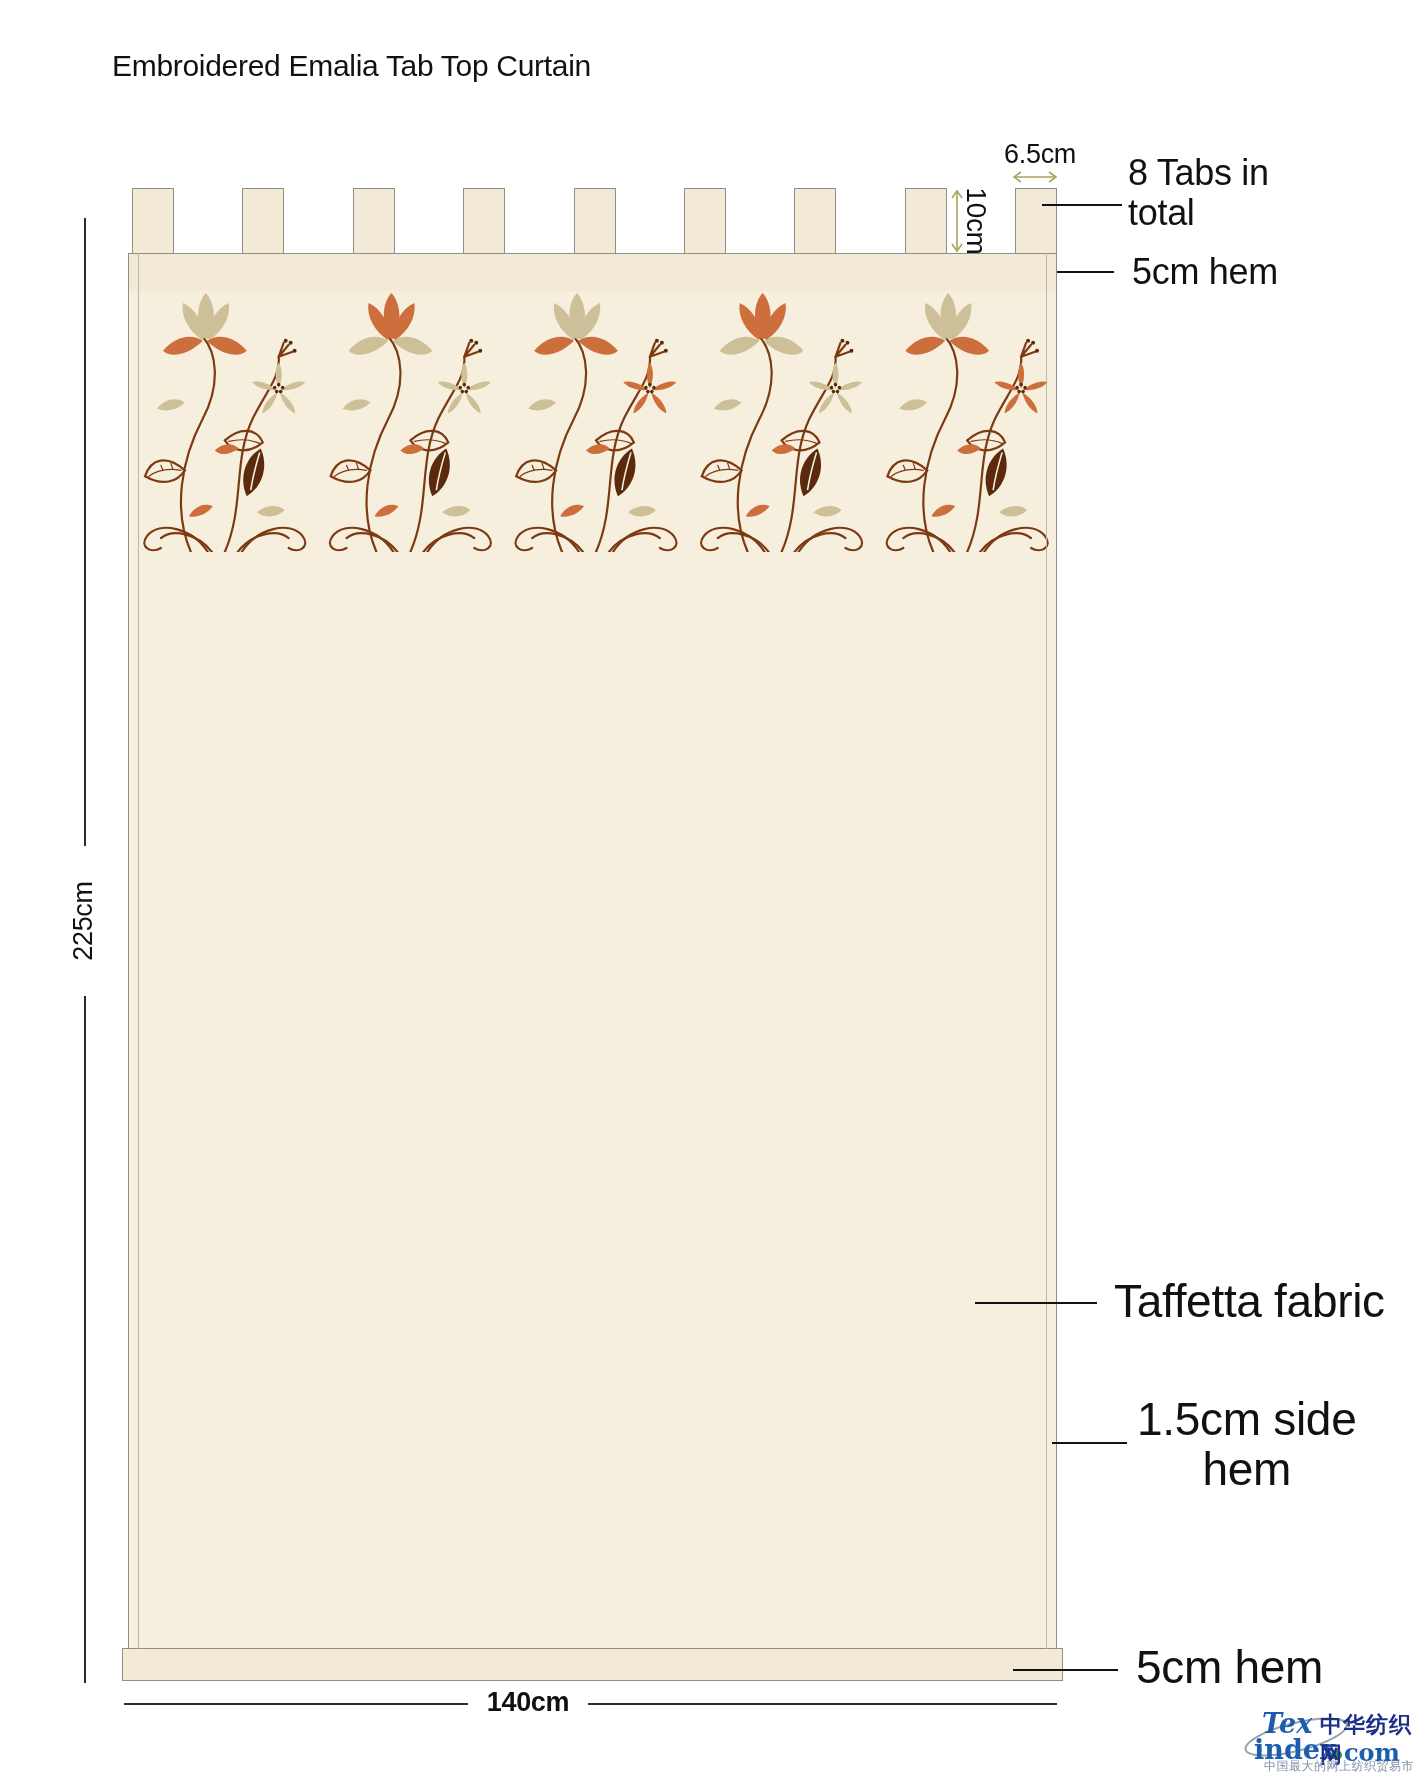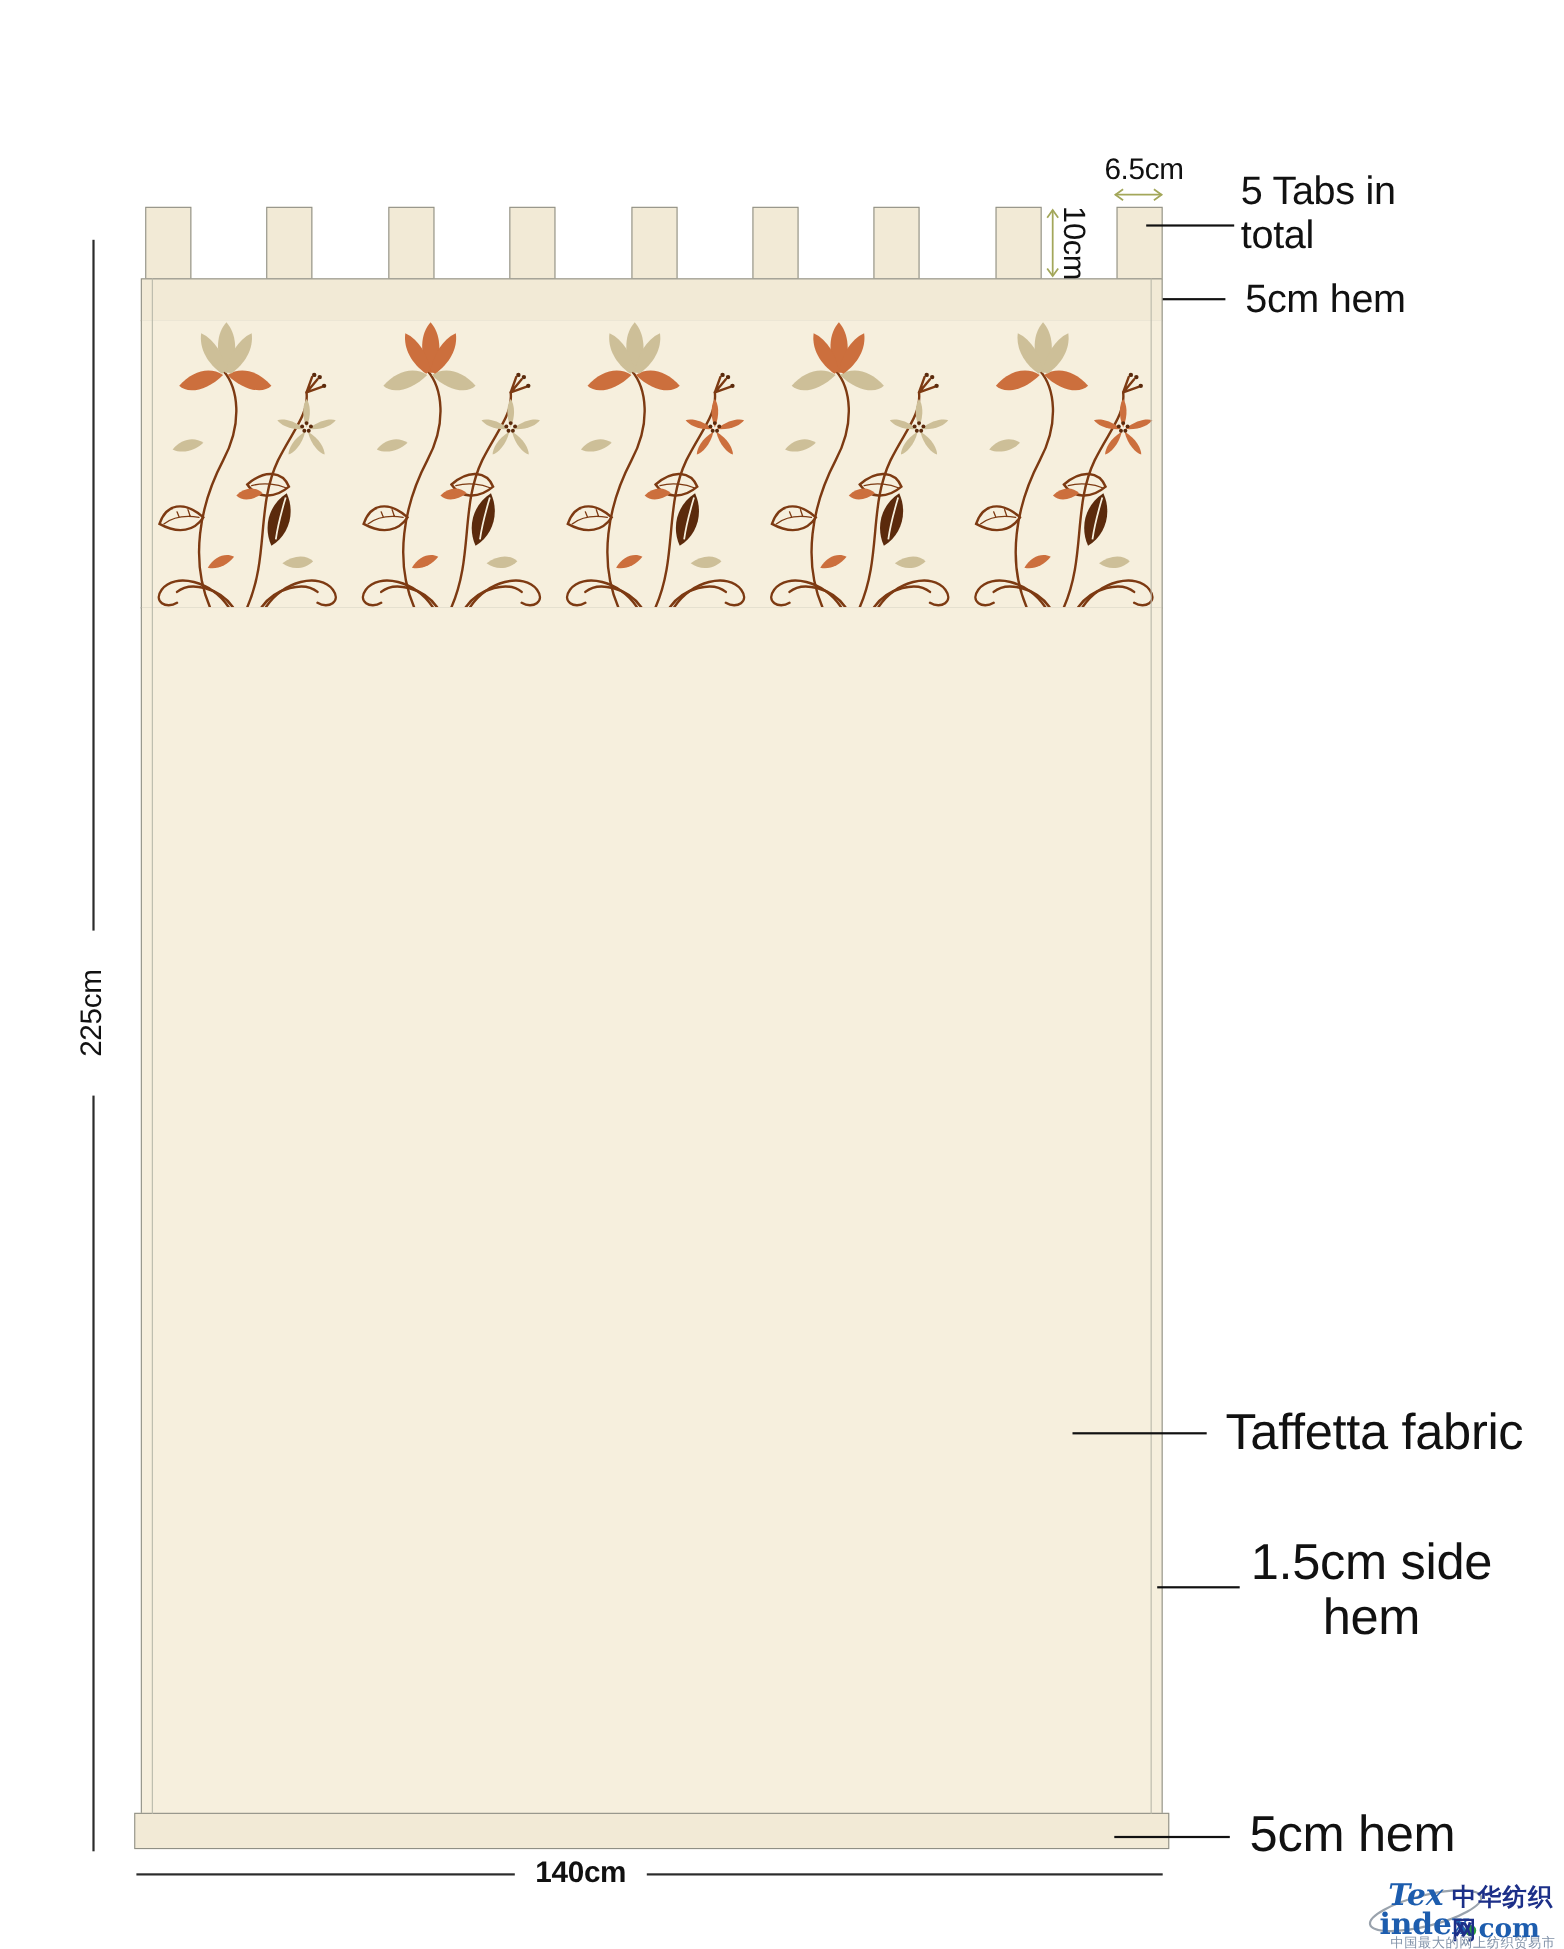--- a/index.html
+++ b/index.html
@@ -64,20 +64,21 @@
   #logo-com{left:104px;top:30px;font-size:24px;}
   #logo-cn{left:80px;top:2px;font-size:22px;font-weight:bold;color:var(--logo-dark-blue);letter-spacing:1px;}
   #logo-tagline{left:24px;top:50px;font-size:12px;color:var(--logo-gray);letter-spacing:0.5px;}
 </style>
 </head>
 <body>
 
 <div id="stage">
 
   <div class="abs" id="title">
+    <div>Embroidered Emalia Tab Top Curtain</div>
   </div>
 
   <div class="abs" id="curtain">
     <div>
         <div class="tab" style="left: 4px;"></div>
         <div class="tab" style="left: 114.375px;"></div>
         <div class="tab" style="left: 224.75px;"></div>
         <div class="tab" style="left: 335.125px;"></div>
         <div class="tab" style="left: 445.5px;"></div>
         <div class="tab" style="left: 555.875px;"></div>
@@ -157,21 +158,21 @@
     <g stroke="var(--arrow-olive)" stroke-width="1.6" fill="none">
       <line x1="7" y1="2" x2="7" y2="62"></line>
       <polyline points="2,9 7,2 12,9"></polyline>
         <polyline points="2,55 7,62 12,55"></polyline>
     </g>
   </svg>
   <div class="lbl" id="dim-tabh">10cm</div>
 
   <div class="leader" style="left:1042px;top:204px;width:80px;"></div>
   <div class="lbl lbl-top" id="lbl-tabs">
-    <span style="display:block">5 Tabs in</span>
+    <span style="display:block">8 Tabs in</span>
     <span style="display:block">total</span>
   </div>
 
   <div class="leader" style="left:1057px;top:271px;width:57px;"></div>
   <div class="lbl lbl-top" id="lbl-hem-top">5cm hem</div>
 
   <div class="leader" style="left:975px;top:1302px;width:122px;"></div>
   <div class="lbl lbl-big" id="lbl-fabric">Taffetta fabric</div>
 
   <div class="leader" style="left:1052px;top:1442px;width:75px;"></div>

